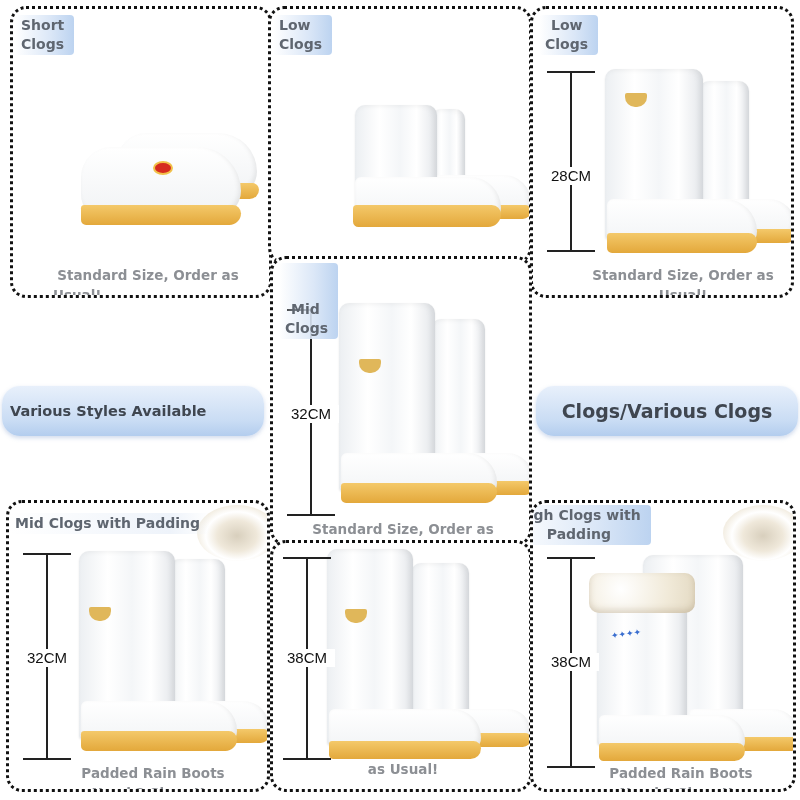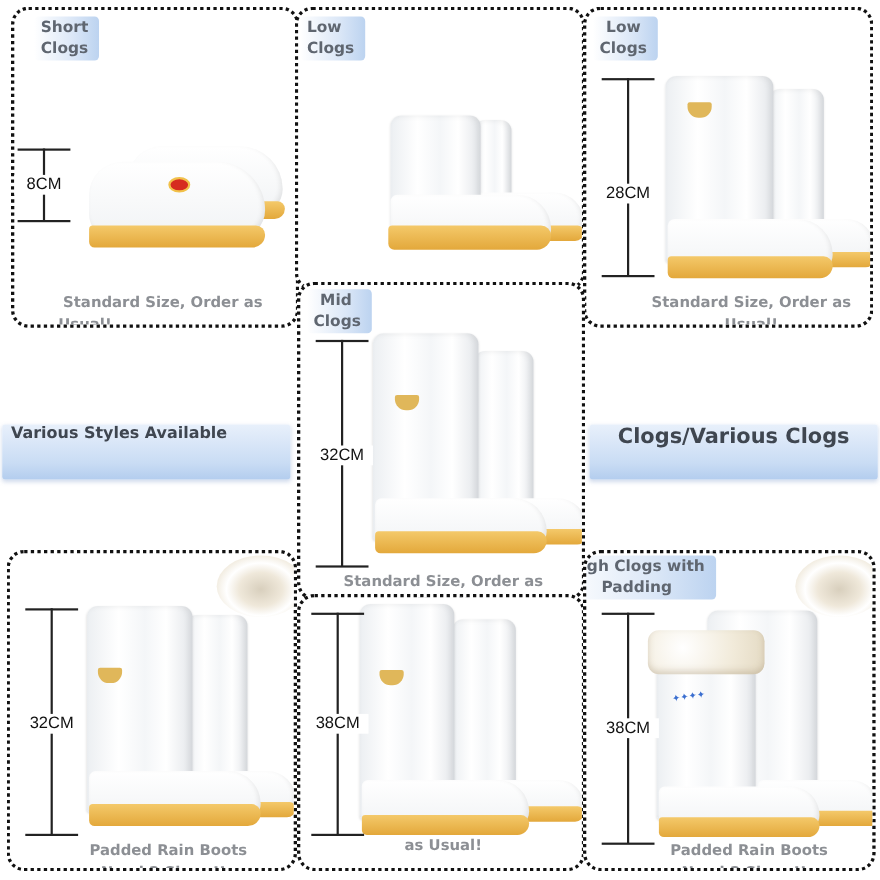--- a/index.html
+++ b/index.html
@@ -47,27 +47,27 @@
     color: #8c8f94;
     font-size: 13.5px;
     line-height: 20px;
     text-align: center;
     z-index: 6;
   }
 
   .pill {
     position: absolute;
     height: 50px;
-    border-radius: 3px;
+    border-radius: 18px;
     background: linear-gradient(180deg, #e8f0fb 0%, #c9dcf4 70%, #b3cdee 100%);
     box-shadow: 0 2px 4px rgba(120,150,200,0.35);
     font-family: "DejaVu Sans", sans-serif;
     font-weight: bold;
     color: #3f4650;
-    display: flex; align-items: flex-start;
+    display: flex; align-items: center;
   }
 
   
   .boot { position: absolute; z-index: 2; }
   .shaft {
     position: absolute; border-radius: 10px 10px 4px 4px;
     background: linear-gradient(90deg, #eceff2 0%, #ffffff 30%, #f4f6f8 55%, #ffffff 75%, #e3e6ea 100%);
     box-shadow: inset -3px 0 6px rgba(0,0,0,0.08), 0 1px 2px rgba(0,0,0,0.1);
   }
   .foot {
@@ -98,29 +98,23 @@
     z-index: 4;
   }
   .blue-logo {
     position: absolute; font-size: 9px; color: #3b6fd0; font-family: "DejaVu Sans", sans-serif; transform: rotate(-8deg);
   }
 </style>
 </head>
 <body>
 
 <div class="panel" style="left:10px; top:6px; width:262px; height:292px;">
-  <div class="tag" style="left:18px; top:6px;text-align:center;">
+  <div class="tag" style="left:2px; top:6px;">
     <span>Short</span>
     <span>Clogs</span>
-  </div>
-  <div class="measure" style="left:3px; top:126px; height:66px;">
-    <div class="h" style="top:0;"></div>
-    <div class="v" style="top:0; height:66px;"></div>
-    <div class="h" style="top:65px;"></div>
-    <div class="lbl" style="top:24px;">8CM</div>
   </div>
   <div class="boot" style="left:68px; top:118px; width:182px; height:110px;">
     <div class="foot" style="left:36px; top:6px; width:140px; height:62px; border-radius:30px 40px 24px 20px;"></div>
     <div class="sole" style="left:54px; top:56px; width:124px; height:16px;"></div>
     <div class="foot" style="left:0; top:20px; width:160px; height:70px; border-radius:30px 44px 26px 22px;"></div>
     <div class="sole" style="left:0; top:78px; width:160px; height:20px;"></div>
     <div class="logo-red" style="left:72px; top:34px;"></div>
   </div>
   <div class="caption" style="left:20px; top:256px; width:230px;">
     <div>Standard Size, Order as</div>
@@ -164,21 +158,21 @@
     <div class="sole" style="left:8px; top:164px; width:150px; height:20px;"></div>
   </div>
   <div class="caption" style="left:50px; top:256px; width:200px;">
     <div>Standard Size, Order as</div>
     <div>Usual!</div>
   </div>
 </div>
 
 <div class="panel" style="left:270px; top:256px; width:262px; height:290px;">
   <div class="tag" style="left:6px; top:4px;">
-    <span style="padding-left:6px;">Mid</span>
+    <span style="padding-left:6px;margin-top:36px;">Mid</span>
     <span>Clogs</span>
   </div>
   <div class="measure" style="left:14px; top:50px; height:206px;">
     <div class="h" style="top:0;"></div>
     <div class="v" style="top:0; height:206px;"></div>
     <div class="h" style="top:205px;"></div>
     <div class="lbl" style="top:96px;">32CM</div>
   </div>
   <div class="boot" style="left:60px; top:44px; width:200px; height:220px;">
     <div class="shaft" style="left:98px; top:16px; width:54px; height:160px;"></div>
@@ -196,20 +190,23 @@
 </div>
 
 <div class="pill" style="left:2px; top:386px; width:262px; padding-left:8px; font-size:14.5px;">
   <span>Various Styles Available</span>
 </div>
 <div class="pill" style="left:536px; top:386px; width:262px; justify-content:center; font-size:19px;">
   <span>Clogs/Various Clogs</span>
 </div>
 
 <div class="panel" style="left:6px; top:500px; width:264px; height:292px;">
+  <div class="tag" style="left:0; top:10px; background:linear-gradient(90deg, rgba(255,255,255,0) 0%, #eef3fa 80%, rgba(255,255,255,0) 100%);">
+    <span>Mid Clogs with Padding</span>
+  </div>
   <div class="fur-ring" style="left:188px; top:2px; width:80px; height:56px;"></div>
   <div class="measure" style="left:14px; top:50px; height:206px;">
     <div class="h" style="top:0;"></div>
     <div class="v" style="top:0; height:206px;"></div>
     <div class="h" style="top:205px;"></div>
     <div class="lbl" style="top:96px;">32CM</div>
   </div>
   <div class="boot" style="left:64px; top:48px; width:200px; height:220px;">
     <div class="shaft" style="left:96px; top:8px; width:56px; height:164px;"></div>
     <div class="foot" style="left:100px; top:150px; width:96px; height:40px;"></div>

